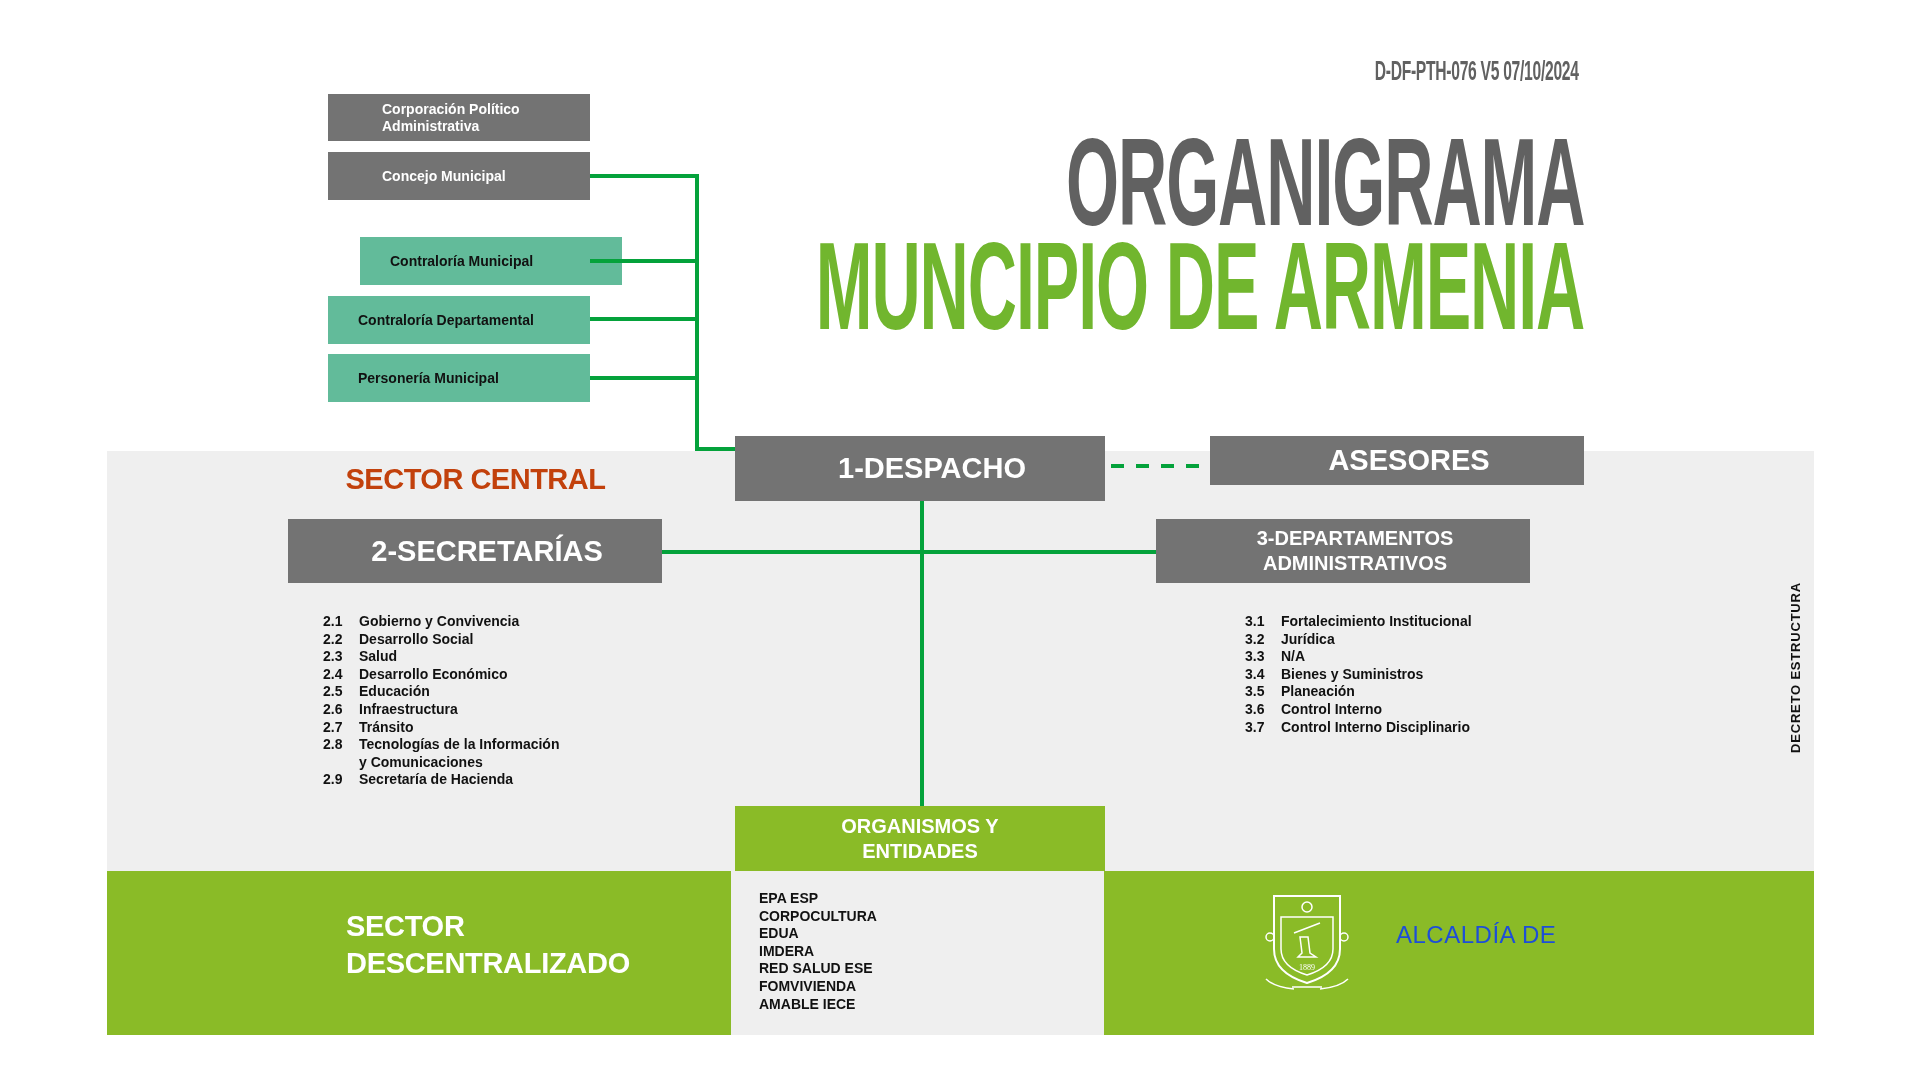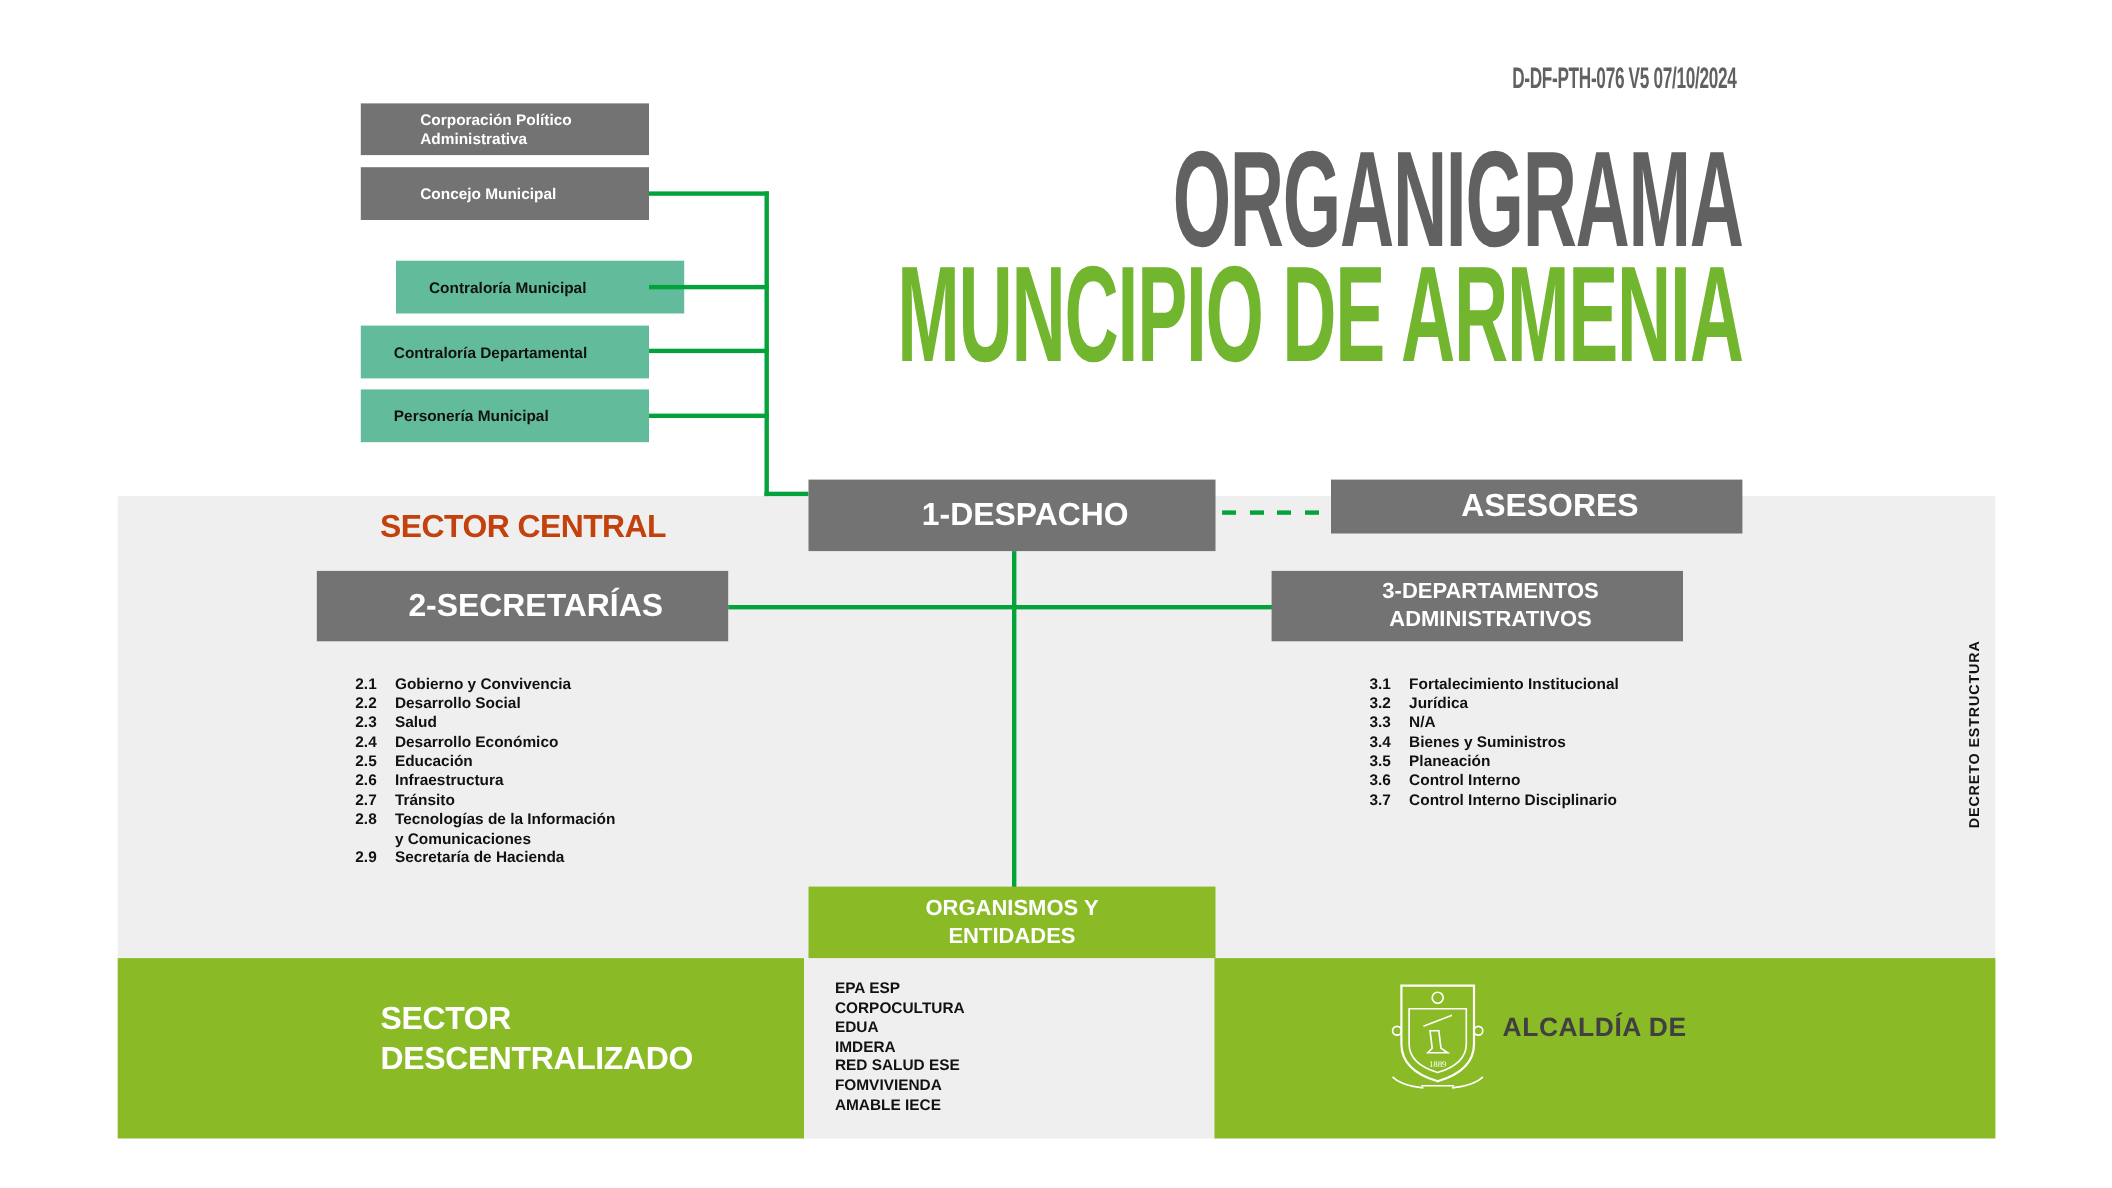--- a/index.html
+++ b/index.html
@@ -195,15 +195,15 @@
     <path d="M10 3 H76 V56 Q76 80 43 90 Q10 80 10 56 Z"></path>
     <path d="M17 24 H69 V56 Q69 74 43 82 Q17 74 17 56 Z" stroke-width="1.5"></path>
     <circle cx="43" cy="14" r="5" stroke-width="1.5"></circle>
     <circle cx="6" cy="44" r="4" stroke-width="1.5"></circle>
     <circle cx="80" cy="44" r="4" stroke-width="1.5"></circle>
     <path d="M30 40 L56 30 M36 44 L44 44 L46 60 L52 64 L34 64 L38 60 Z" stroke-width="1.5"></path>
     <path d="M2 86 Q10 94 30 96 M84 86 Q76 94 56 96 M28 94 H58" stroke-width="1.5"></path>
     <text x="43" y="77" font-size="8" fill="#fff" stroke="none" text-anchor="middle" font-family="Liberation Serif, serif">1889</text>
   </svg>
 </div>
-<div class="abs" style="left:1366px; top:922px; color:#404040; font-weight:700;">
+<div class="abs" style="left:1396px; top:922px; color:#1d4ed8; font-weight:400;">
   <div style="font-size:24px; line-height:26px; letter-spacing:0.5px;">ALCALDÍA DE</div>
 </div>
 
 </body></html>

